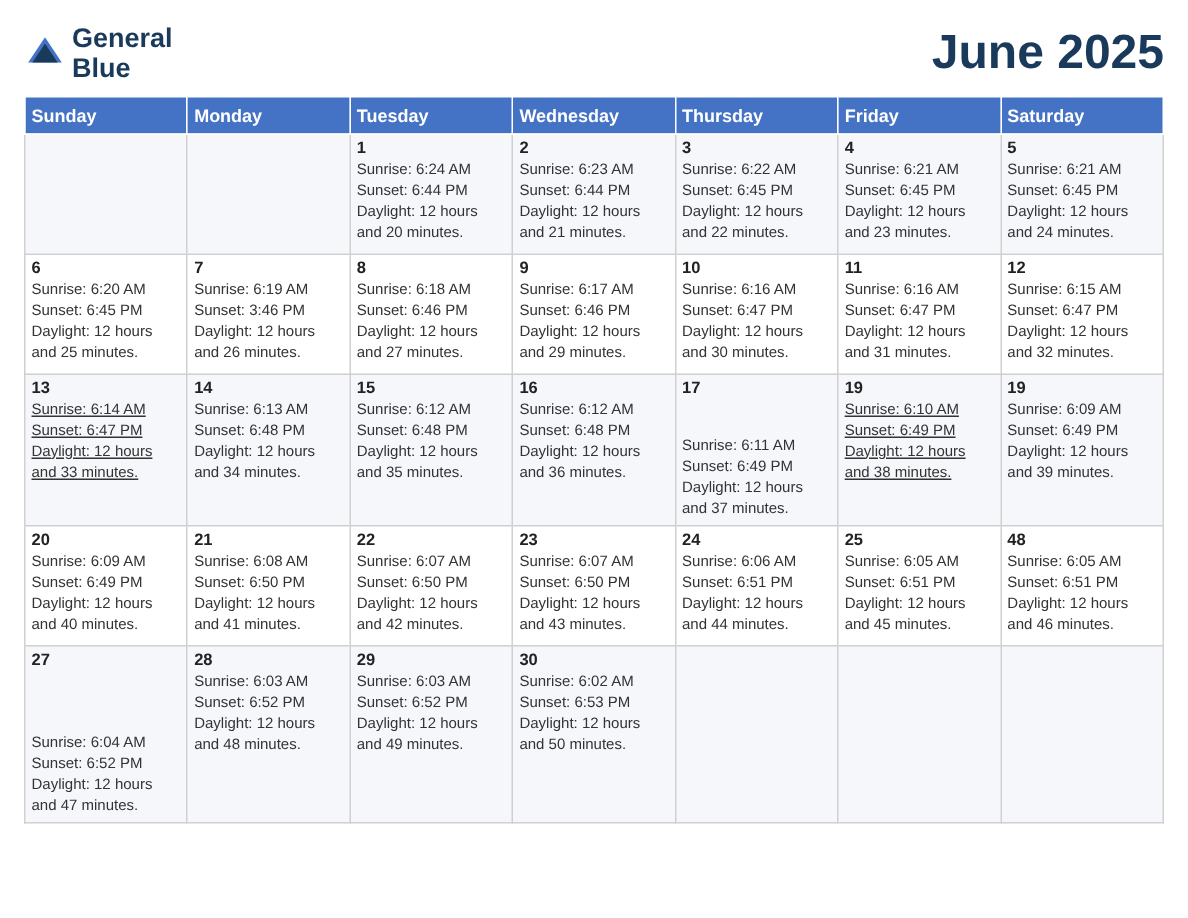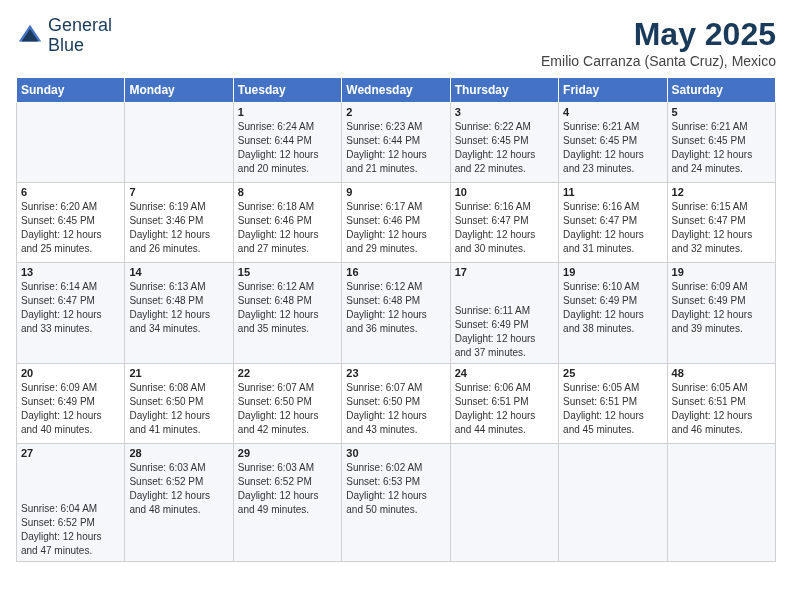--- a/index.html
+++ b/index.html
@@ -16,21 +16,21 @@
       align-items: flex-start;
       margin-bottom: 8px;
     }
     .logo {
       display: flex;
       align-items: center;
       gap: 4px;
     }
     .logo-text {
       font-size: 18px;
-      font-weight: normal;
+      font-weight: bold;
       color: #1a3a5c;
       line-height: 1.1;
     }
     .logo-text span {
       display: block;
     }
     .logo-icon {
       width: 28px;
       height: 28px;
     }
@@ -93,22 +93,21 @@
     <svg class="logo-icon" viewBox="0 0 40 40" xmlns="http://www.w3.org/2000/svg">
       <polygon points="20,4 36,28 4,28" fill="#4472c4"></polygon>
       <polygon points="20,10 32,28 8,28" fill="#1a3a5c"></polygon>
     </svg>
     <div class="logo-text">
       <span>General</span>
       <span>Blue</span>
     </div>
   </div>
   <div class="title-block">
-    <div class="month-title">May 2025</div>
-    <div class="subtitle">Emilio Carranza (Santa Cruz), Mexico</div>
+    <div class="month-title">June 2025</div>
   </div>
 </div>
 
 <table>
   <thead>
     <tr>
     <th class="day-header">Sunday</th>
         <th class="day-header">Monday</th>
         <th class="day-header">Tuesday</th>
         <th class="day-header">Wednesday</th>
@@ -192,21 +191,21 @@
         <td>
           <span class="day-num">12</span>
           <div class="day-info" style="white-space: pre-line;">Sunrise: 6:15 AM
 Sunset: 6:47 PM
 Daylight: 12 hours and 32 minutes.</div>
         </td>
       </tr>
       <tr>
         <td>
           <span class="day-num">13</span>
-          <div class="day-info" style="white-space: pre-line;">Sunrise: 6:14 AM
+          <div class="day-info" style="white-space: pre-line; text-decoration: underline;">Sunrise: 6:14 AM
 Sunset: 6:47 PM
 Daylight: 12 hours and 33 minutes.</div>
         </td>
         <td>
           <span class="day-num">14</span>
           <div class="day-info" style="white-space: pre-line;">Sunrise: 6:13 AM
 Sunset: 6:48 PM
 Daylight: 12 hours and 34 minutes.</div>
         </td>
         <td>
@@ -222,21 +221,21 @@
 Daylight: 12 hours and 36 minutes.</div>
         </td>
         <td>
           <span class="day-num">17</span>
           <div class="day-info" style="white-space: pre-line; margin-top: 26px;">Sunrise: 6:11 AM
 Sunset: 6:49 PM
 Daylight: 12 hours and 37 minutes.</div>
         </td>
         <td>
           <span class="day-num">19</span>
-          <div class="day-info" style="white-space: pre-line;">Sunrise: 6:10 AM
+          <div class="day-info" style="white-space: pre-line; text-decoration: underline;">Sunrise: 6:10 AM
 Sunset: 6:49 PM
 Daylight: 12 hours and 38 minutes.</div>
         </td>
         <td>
           <span class="day-num">19</span>
           <div class="day-info" style="white-space: pre-line;">Sunrise: 6:09 AM
 Sunset: 6:49 PM
 Daylight: 12 hours and 39 minutes.</div>
         </td>
       </tr>

